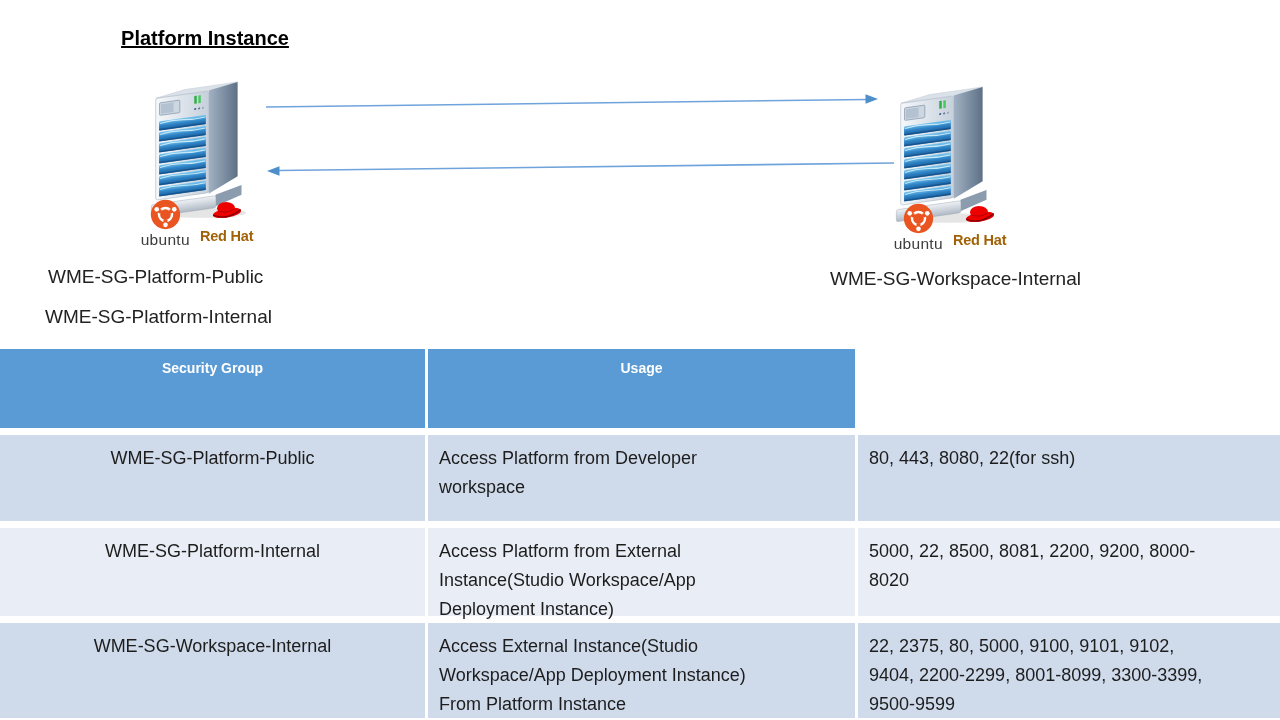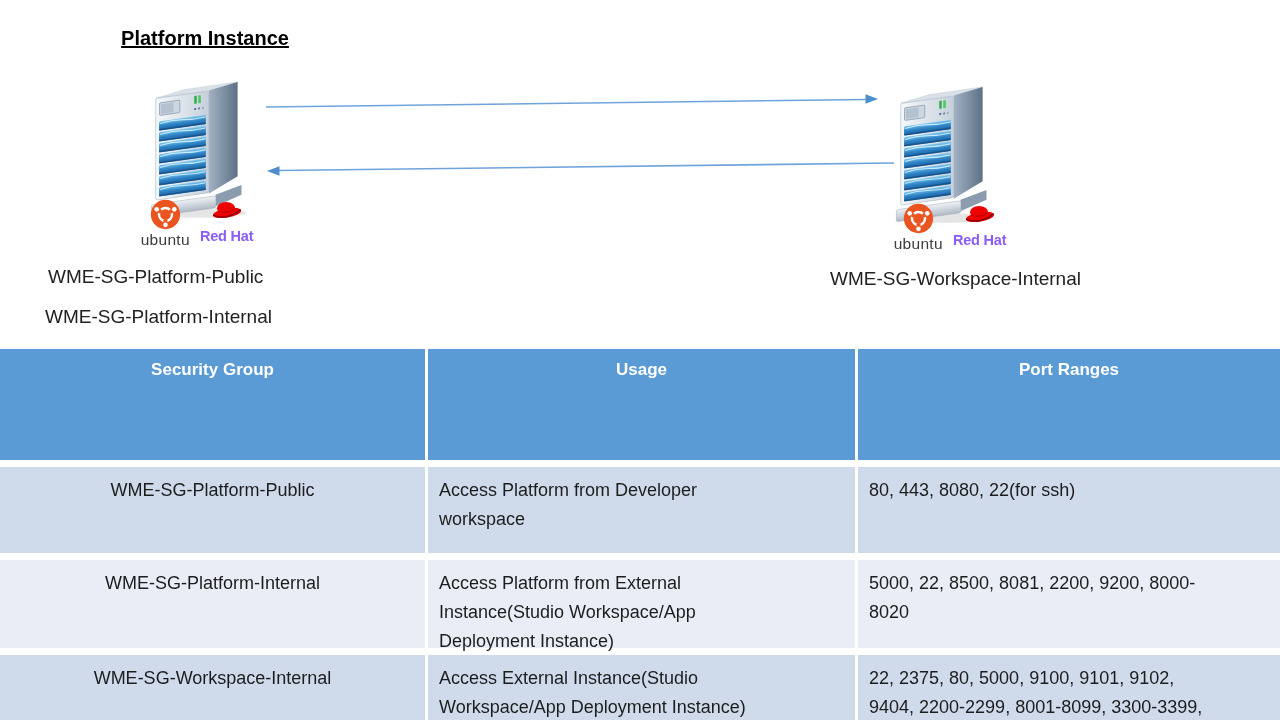--- a/index.html
+++ b/index.html
@@ -13,29 +13,29 @@
   .title-right{left:660px;top:24px;width:600px;}
   .arrows{position:absolute;left:0;top:0;pointer-events:none;}
   .server{position:absolute;}
   .server-left{left:148px;top:72px;width:106px;height:147px;}
   .server-right{left:893px;top:77px;width:106px;height:147px;}
   .os-logos{position:absolute;display:flex;gap:10px;justify-content:center;align-items:flex-start;}
   .logos-left{left:136px;top:199px;width:122px;}
   .logos-right{left:889px;top:203px;width:122px;}
   .os-item{display:flex;flex-direction:column;align-items:center;}
   .ubuntu-word{font-size:15.5px;color:#3c3c3c;letter-spacing:0.3px;margin-top:1px;}
-  .redhat-word{font-size:14.5px;color:#8b5cf6;font-weight:bold;letter-spacing:-0.2px;margin-top:2px;}
+  .redhat-word{font-size:14.5px;color:#a16207;font-weight:bold;letter-spacing:-0.2px;margin-top:2px;}
   .sg-label{position:absolute;font-size:19px;color:#222;white-space:nowrap;}
   .sg-label-1{left:48px;top:266px;}
   .sg-label-2{left:45px;top:306px;}
   .sg-label-3{left:830px;top:268px;}
   
   .sg-table{position:absolute;left:0;top:349px;width:1280px;}
   .t-row{display:grid;grid-template-columns:425px 427px 1fr;column-gap:3px;background:#fff;}
-  .t-head .cell{background:#5B9BD5;height:111px;color:#fff;font-weight:bold;font-size:17px;
+  .t-head .cell{background:#5B9BD5;height:79px;color:#fff;font-weight:bold;font-size:14px;
                 text-align:center;padding-top:11px;box-sizing:border-box;}
   .t-body{margin-top:7px;}
   .t-body .cell{box-sizing:border-box;font-size:18px;line-height:29px;color:#1d1d1d;
                 padding:9px 12px 0 11px;white-space:pre-line;}
   .t-body .cell.c1{text-align:center;padding-left:6px;padding-right:6px;}
   .row-dark .cell{background:#CFDAEB;}
   .row-light .cell{background:#E9EEF6;}
   .r1 .cell{height:86px;}
   .r2 .cell{height:88px;}
   .r3 .cell{height:95px;}
@@ -180,21 +180,20 @@
   </div>
 
   <div class="sg-label sg-label-1">WME-SG-Platform-Public</div>
   <div class="sg-label sg-label-2">WME-SG-Platform-Internal</div>
   <div class="sg-label sg-label-3">WME-SG-Workspace-Internal</div>
 
   <div class="sg-table">
     <div class="t-row t-head">
       <div class="cell">Security Group</div>
       <div class="cell">Usage</div>
-      <div class="cell">Port Ranges</div>
     </div>
 
     <div class="t-row t-body r1 row-dark">
       <div class="cell c1">WME-SG-Platform-Public</div>
       <div class="cell">Access Platform from Developer
 workspace</div>
       <div class="cell">80, 443, 8080, 22(for ssh)</div>
     </div>
 
     <div class="t-row t-body r2 row-light">

